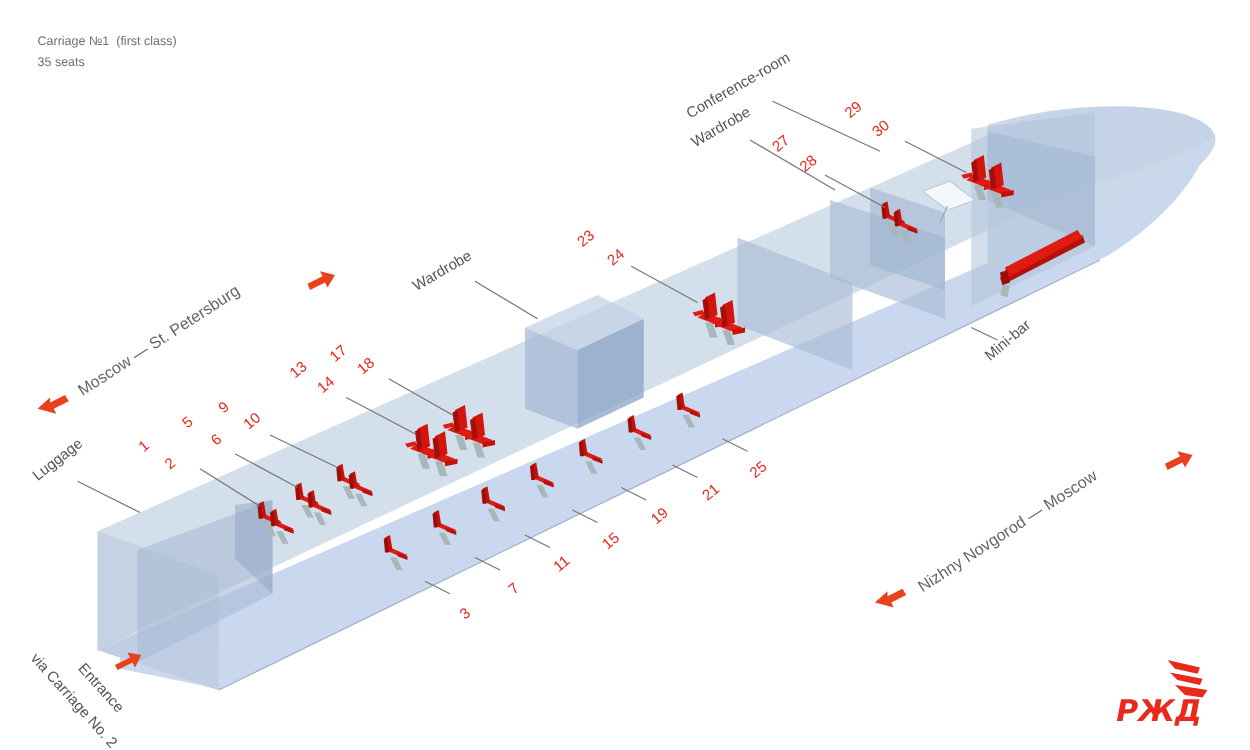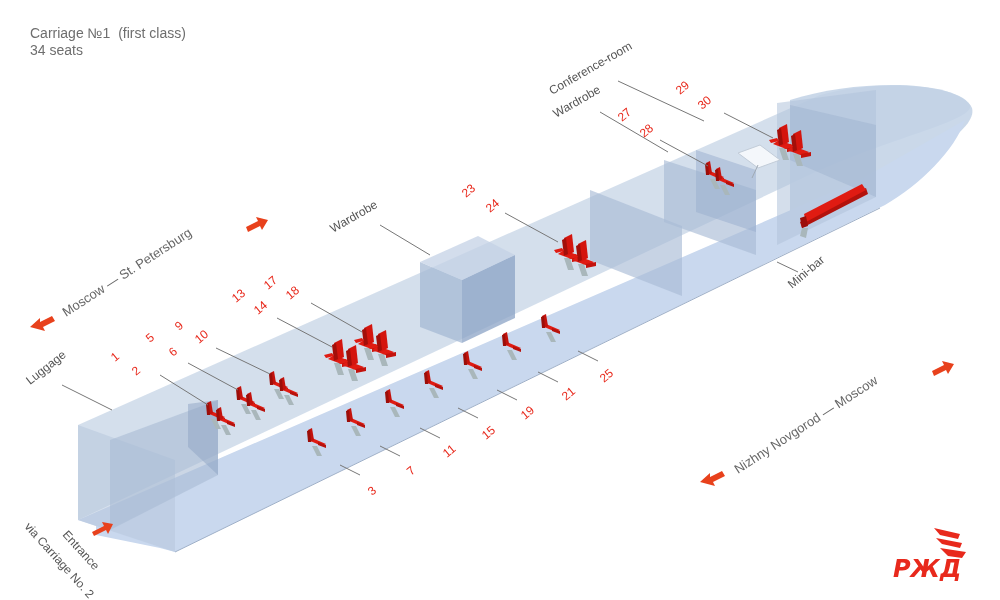--- a/index.html
+++ b/index.html
@@ -1,31 +1,31 @@
 <!DOCTYPE html>
 <html><head>
 <meta charset="utf-8">
 <style>
   html, body { margin:0; padding:0; background:#ffffff; }
   body { width:1000px; height:600px; position:relative; overflow:hidden;
          font-family:"Liberation Sans", "DejaVu Sans", sans-serif; }
-  .title { position:absolute; left:30px; top:25px; color:#6e6e6e; font-size:14px; line-height:17px; }
+  .title { position:absolute; left:30px; top:25px; color:#6e6e6e; font-size:10px; line-height:17px; }
   .title div { white-space:pre; }
   svg { position:absolute; left:0; top:0; }
   .lbl { font-family:"Liberation Sans", "DejaVu Sans", sans-serif; font-size:12px; fill:#555; }
   .num { font-family:"Liberation Sans", "DejaVu Sans", sans-serif; font-size:12px; fill:#e8291c; }
   .route { font-family:"Liberation Sans", "DejaVu Sans", sans-serif; font-size:13px; fill:#666; }
   .leader { stroke:#777; stroke-width:1; }
 </style>
 </head>
 <body>
 
 <div class="title">
   <div>Carriage №1  (first class)</div>
-  <div>34 seats</div>
+  <div>35 seats</div>
 </div>
 
 <svg width="1000" height="600" viewBox="0 0 1000 600">
   <defs>
     <g id="seat">
 
       <polygon points="4,16 9,16 14,26 9,26" fill="#a9b7bb"></polygon>
 
       <polygon points="0,10 14,16 18,14 4,8" fill="#e01b12"></polygon>
 

